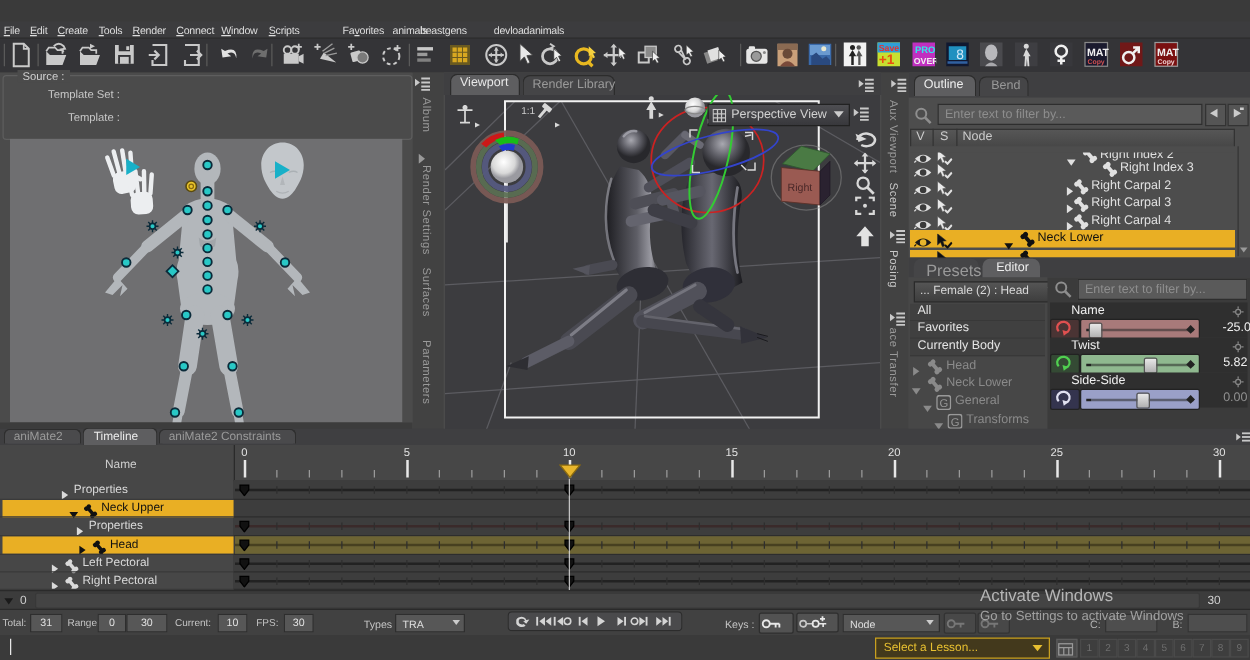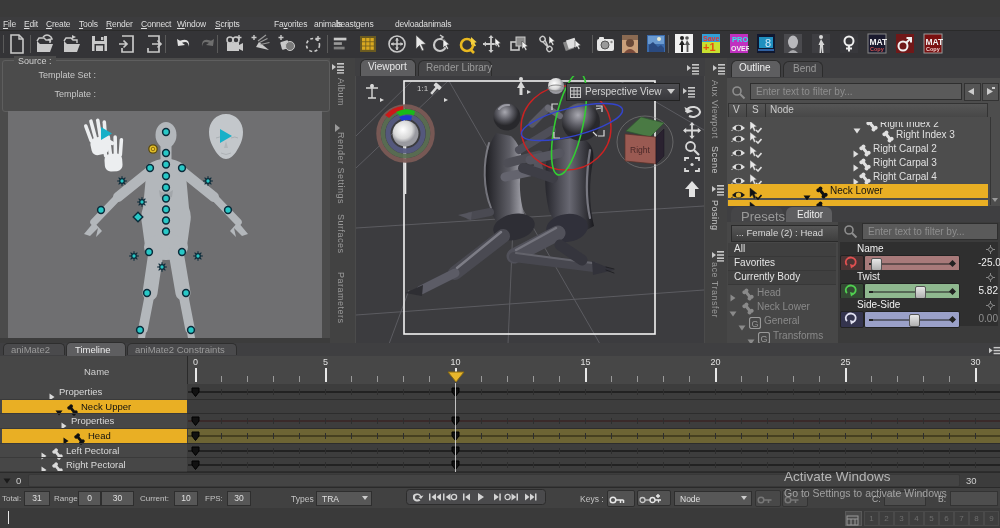--- a/index.html
+++ b/index.html
@@ -1315,20 +1315,24 @@
       </svg></div>
     <div class="abs" style="left:782px;top:490px;width:24px;height:14px;background:#484848;border:1px solid #333;border-radius:2px;padding-top:1px;"><svg width="20" height="12" viewBox="0 0 20 12">
         <circle cx="5" cy="6" r="2.8" fill="none" stroke="#777" stroke-width="1.5"></circle>
         <path d="M7.5 6 h8 m-3 0 v3" stroke="#777" stroke-width="1.5"></path>
       </svg></div>
     <div class="abs" style="left:872px;top:494px;font-size:8.5px;color:#b0b0b0;">C:</div>
     <div class="abs" style="left:884px;top:491px;width:40px;height:13px;background:#4e4e4e;border:1px solid #333;"></div>
     <div class="abs" style="left:938px;top:494px;font-size:8.5px;color:#b0b0b0;">B:</div>
     <div class="abs" style="left:950px;top:491px;width:46px;height:13px;background:#4e4e4e;border:1px solid #333;"></div>
 <div class="abs" style="left:8px;top:511px;width:1px;height:13px;background:#e8e8e8;"></div>
+<div class="abs" style="left:700px;top:510px;width:138px;height:15px;background:#43391c;border:1px solid #c8a020;">
+ <div class="abs" style="left:6px;top:1.5px;font-size:9.5px;color:#e8c030;">Select a Lesson...</div>
+ <div class="abs" style="right:5px;top:5px;width:0;height:0;border-left:4px solid transparent;border-right:4px solid transparent;border-top:5px solid #e8c030;"></div>
+</div>
 <div class="abs" style="left:845px;top:511px;width:15px;height:13px;background:#4a4a4a;border:1px solid #5a5a5a;"><svg width="13" height="11" viewBox="0 0 13 11">
         <rect x="1" y="1" width="11" height="9" fill="none" stroke="#999"></rect>
         <line x1="1" y1="4" x2="12" y2="4" stroke="#999"></line>
         <line x1="5" y1="4" x2="5" y2="10" stroke="#999"></line>
         <line x1="9" y1="4" x2="9" y2="10" stroke="#999"></line>
       </svg></div>
 <div class="abs" style="left:864px;top:511px;width:13px;height:13px;background:#3e3e3e;border:1px solid #4a4a4a;font-size:8px;color:#6e6e6e;text-align:center;line-height:13px;">1</div>
     <div class="abs" style="left:879px;top:511px;width:13px;height:13px;background:#3e3e3e;border:1px solid #4a4a4a;font-size:8px;color:#6e6e6e;text-align:center;line-height:13px;">2</div>
     <div class="abs" style="left:894px;top:511px;width:13px;height:13px;background:#3e3e3e;border:1px solid #4a4a4a;font-size:8px;color:#6e6e6e;text-align:center;line-height:13px;">3</div>
     <div class="abs" style="left:909px;top:511px;width:13px;height:13px;background:#3e3e3e;border:1px solid #4a4a4a;font-size:8px;color:#6e6e6e;text-align:center;line-height:13px;">4</div>

